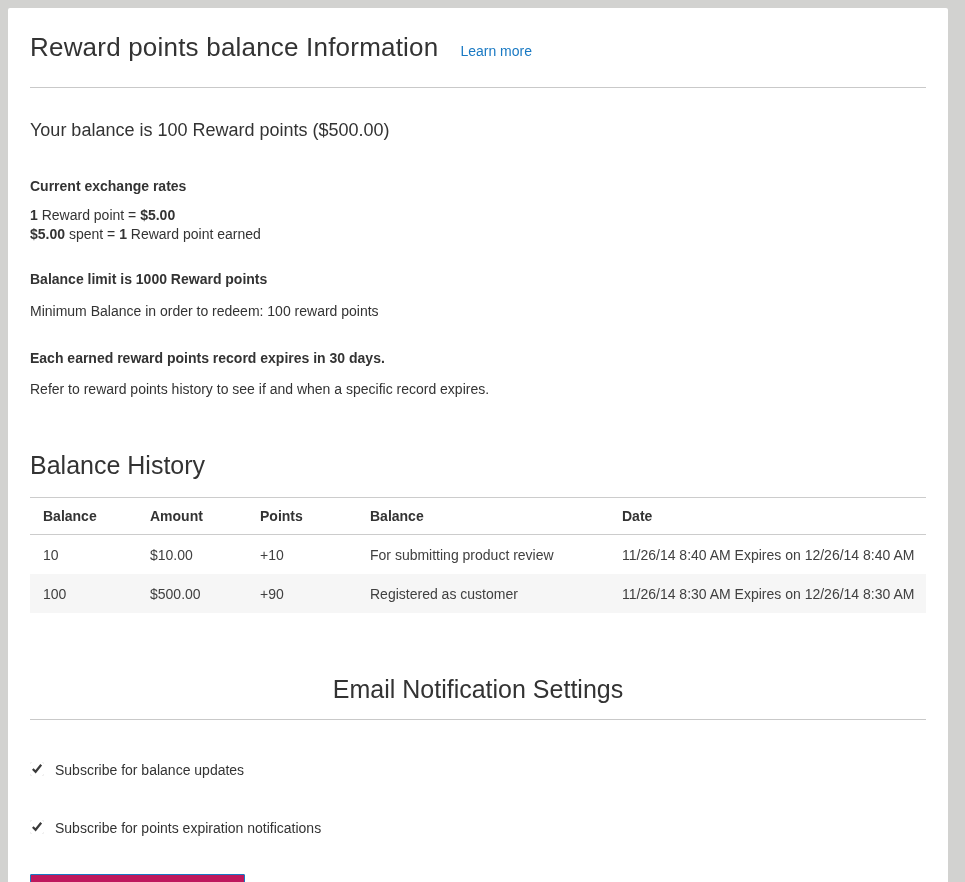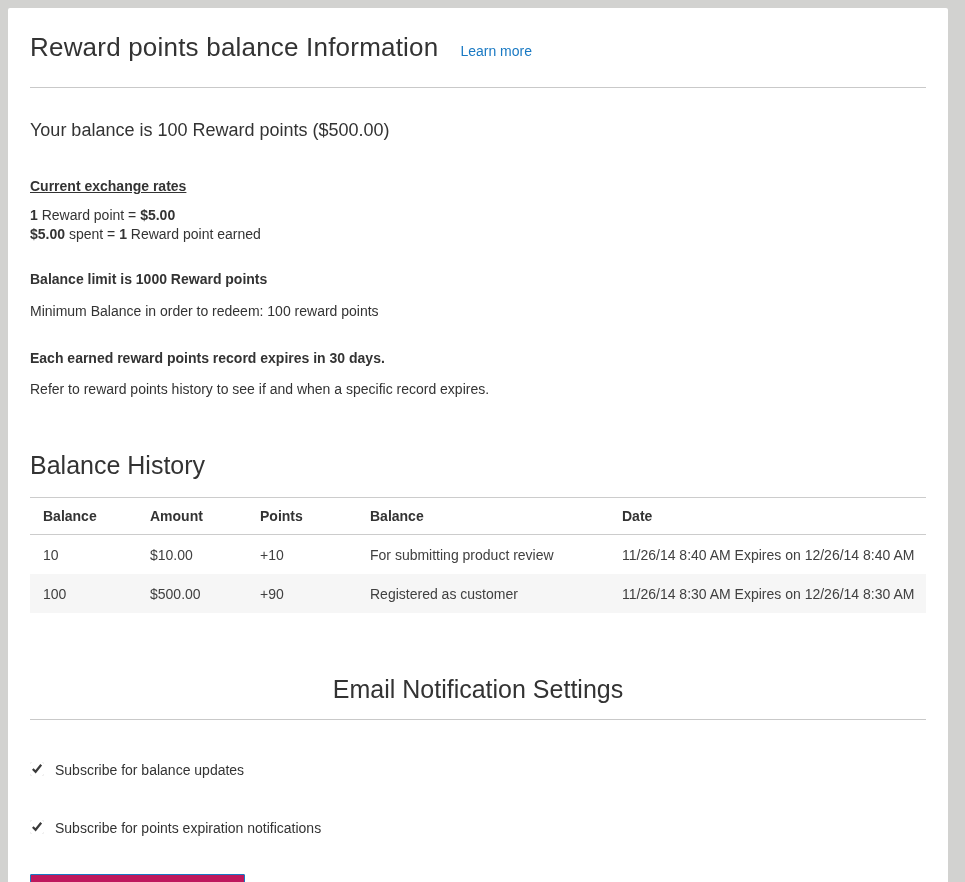--- a/index.html
+++ b/index.html
@@ -36,21 +36,21 @@
     color: #1979c3;
     text-decoration: none;
     cursor: pointer;
   }
   .balance-line {
     margin-top: 32px;
     font-size: 18px;
     font-weight: 400;
   }
   .bold { font-weight: 700; }
-  .exchange-heading { margin-top: 37px; font-weight: 700; font-size: 14px; text-decoration: underline; }
+  .exchange-heading { margin-top: 37px; font-weight: 700; font-size: 14px; }
   .rate-block { margin-top: 12px; line-height: 19px; font-size: 14px; }
   .balance-limit { margin-top: 27px; font-weight: 700; font-size: 14px; }
   .min-balance { margin-top: 16px; font-size: 14px; }
   .expiry-bold { margin-top: 31px; font-weight: 700; font-size: 14px; }
   .expiry-note { margin-top: 15px; font-size: 14px; }
 
   
   .section-title {
     font-size: 25px;
     font-weight: 300;

